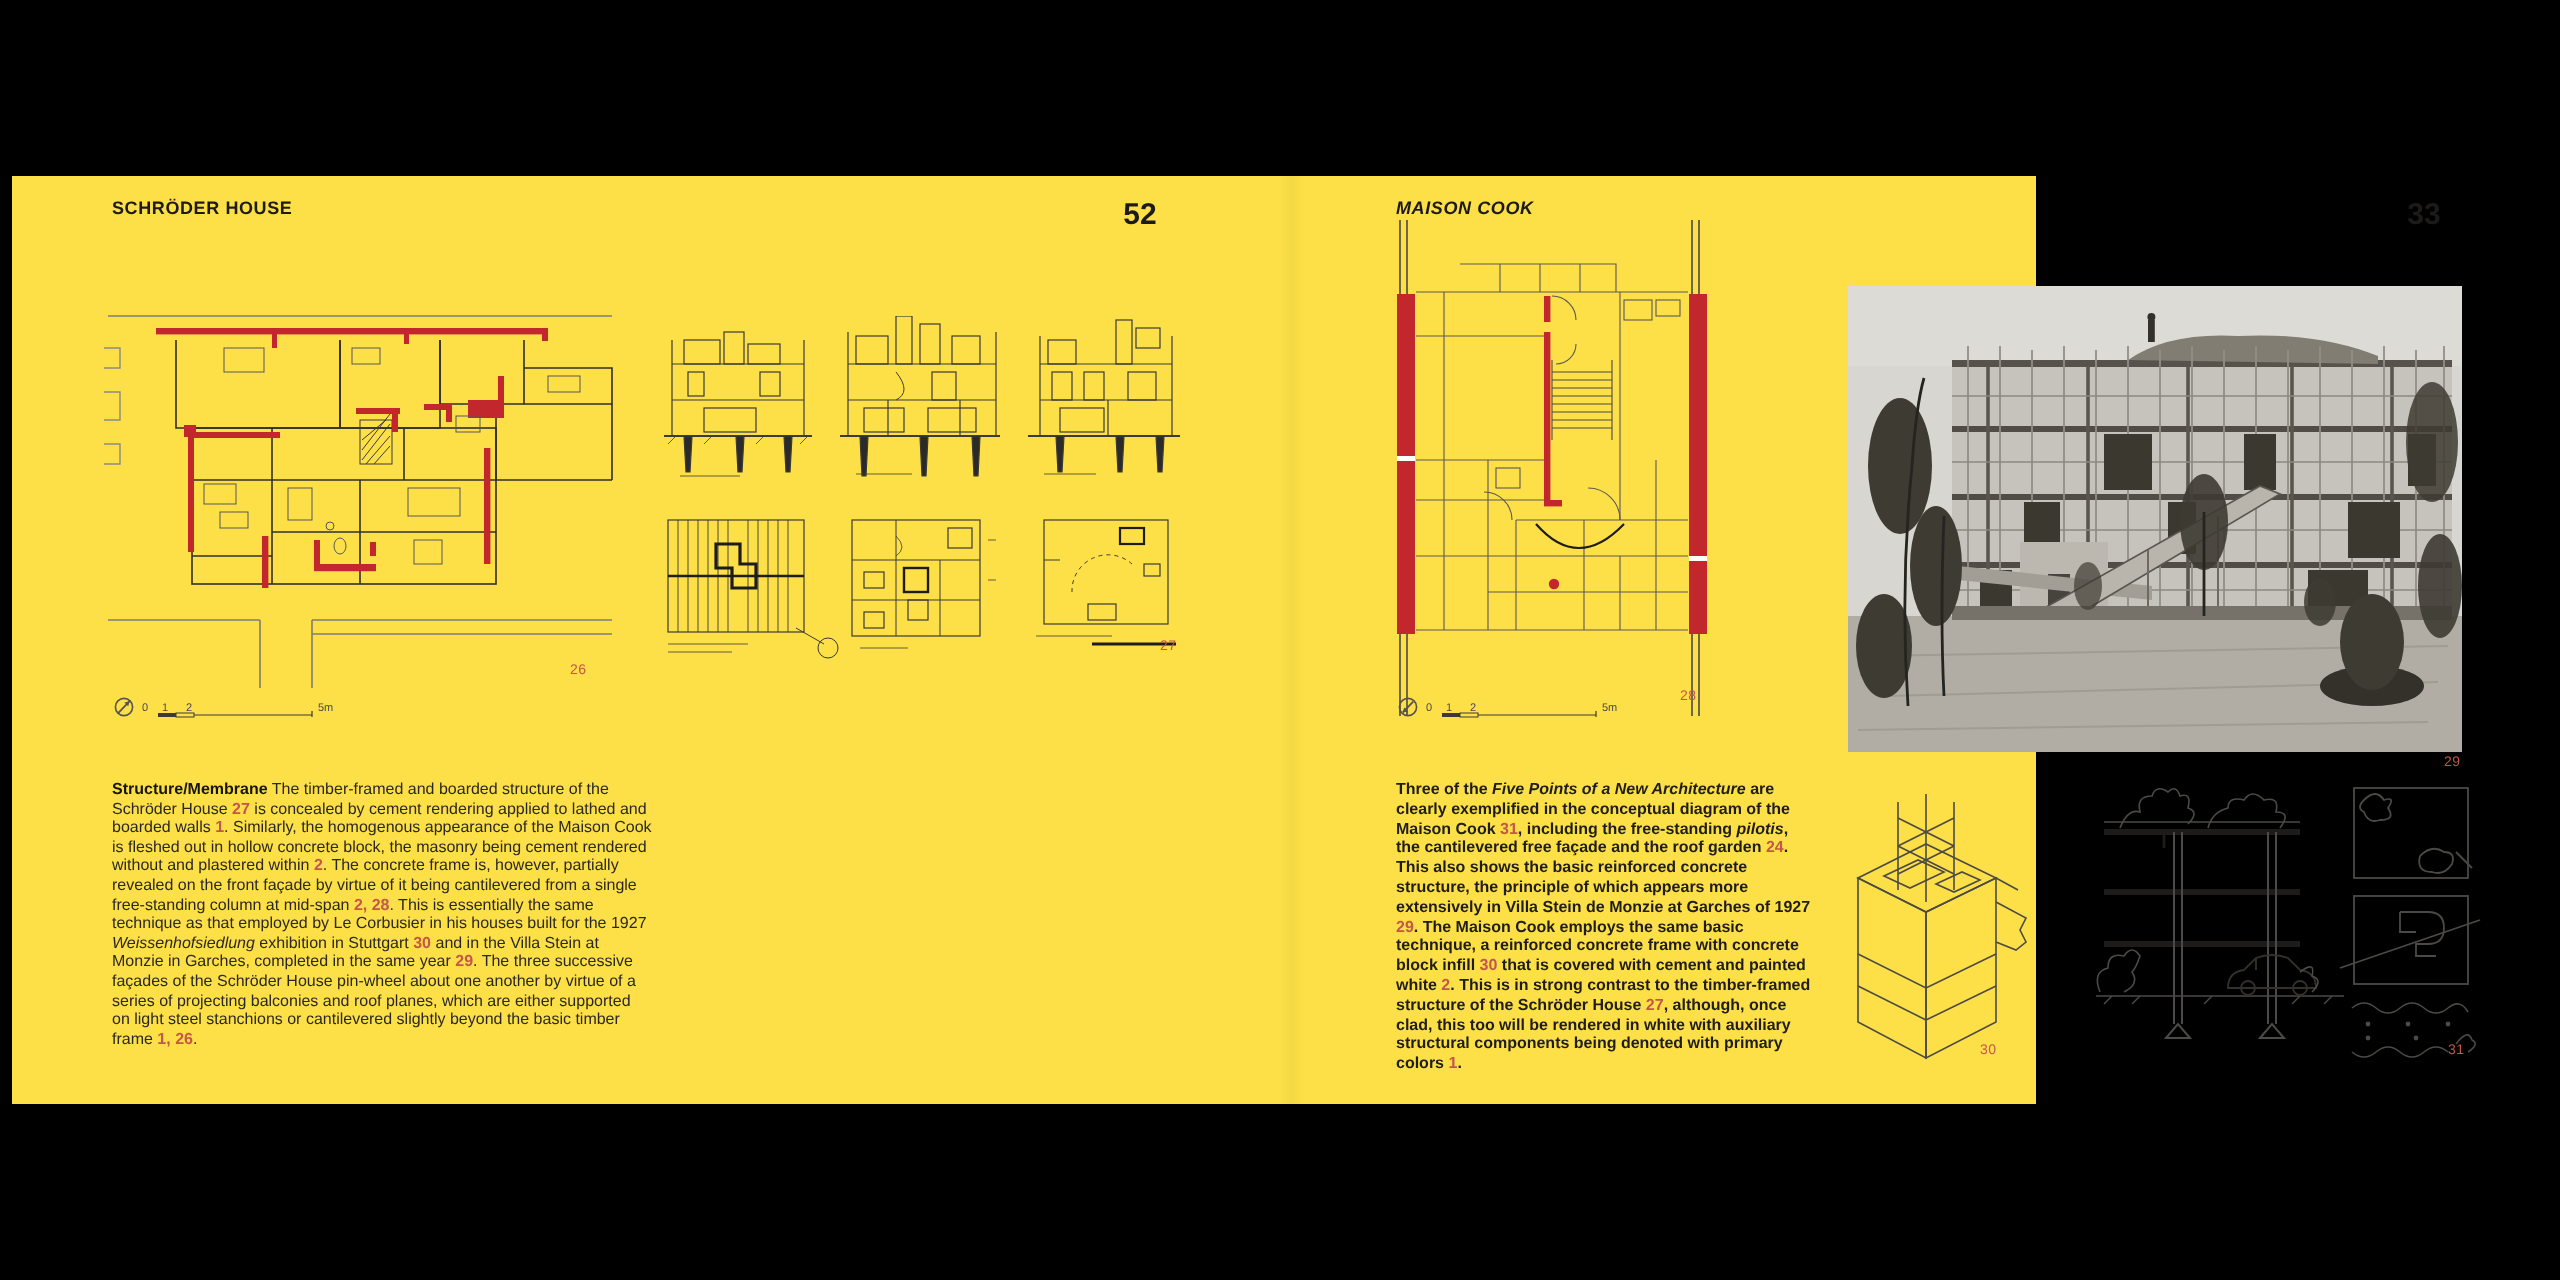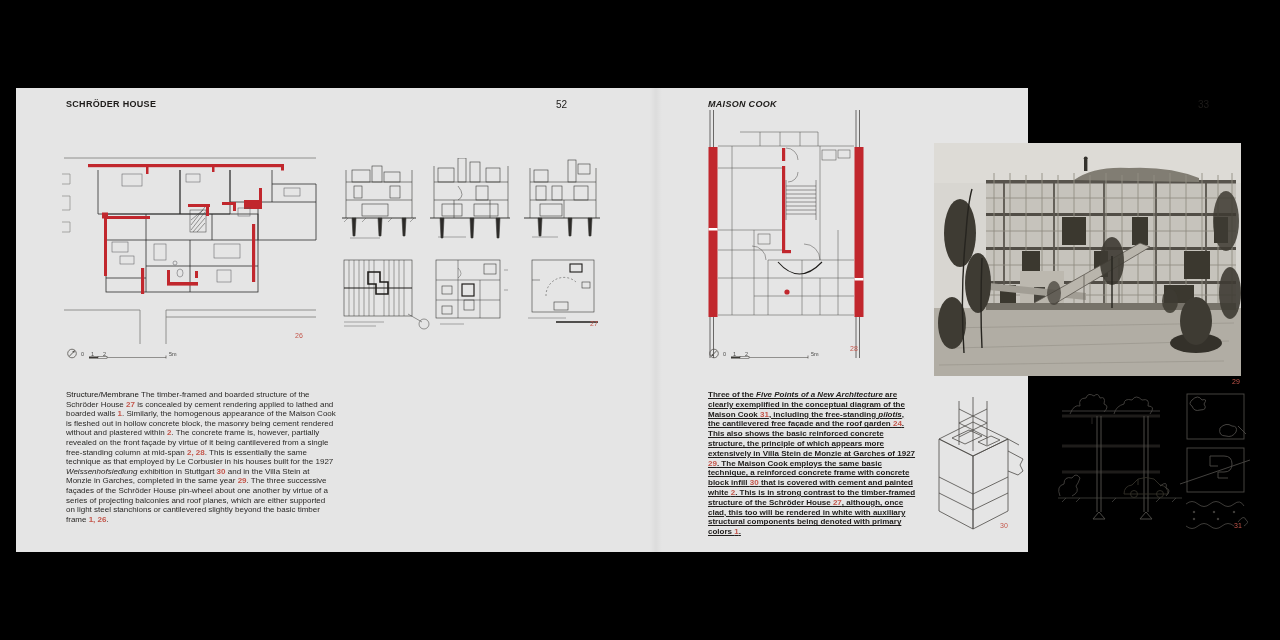--- a/index.html
+++ b/index.html
@@ -4,29 +4,29 @@
 <style>
   :root{
     --red:#c1272d;
     --numred:#c4564b;
     --ink:#2a2826;
     --line:#3a3a38;
   }
   html,body{margin:0;padding:0;background:#000;}
   #canvas{position:relative;width:1280px;height:640px;background:#000;overflow:hidden;
           font-family:"Liberation Sans",sans-serif;}
-  #spread{position:absolute;left:16px;top:88px;width:1012px;height:464px;background:#e5e5e5;}
+  #spread{position:absolute;left:6px;top:88px;width:1012px;height:464px;background:#fde047;}
   #gutter{position:absolute;left:634px;top:0;width:12px;height:464px;
           background:linear-gradient(90deg,rgba(0,0,0,0) 0%,rgba(0,0,0,.04) 50%,rgba(0,0,0,0) 100%);}
   .hdr{position:absolute;top:11px;font-size:9px;font-weight:700;letter-spacing:.3px;color:#1d1b19;}
-  .pgnum{position:absolute;top:11px;font-size:10px;font-weight:400;color:#1d1b19;text-align:left;}
+  .pgnum{position:absolute;top:11px;font-size:15px;font-weight:700;color:#1d1b19;text-align:center;}
   .fig{position:absolute;font-size:7px;color:var(--numred);letter-spacing:.2px;}
   .bodytext{position:absolute;font-size:8px;line-height:9.6px;color:var(--ink);text-align:left;}
-  .bodytext .lead{font-weight:400;color:#161412;}
-  .bold-col{font-weight:700;line-height:9.8px;color:#1f1d1b;text-decoration:underline;}
+  .bodytext .lead{font-weight:700;color:#161412;}
+  .bold-col{font-weight:700;line-height:9.8px;color:#1f1d1b;}
   .seg-n{color:var(--numred);font-weight:700;}
   .seg-i{font-style:italic;}
   .figbox{position:absolute;}
   svg{display:block;}
   .sb-text{font-size:5.5px;fill:#4a4a48;font-family:"Liberation Sans",sans-serif;}
 </style>
 </head>
 <body>
 
 <div id="canvas">

